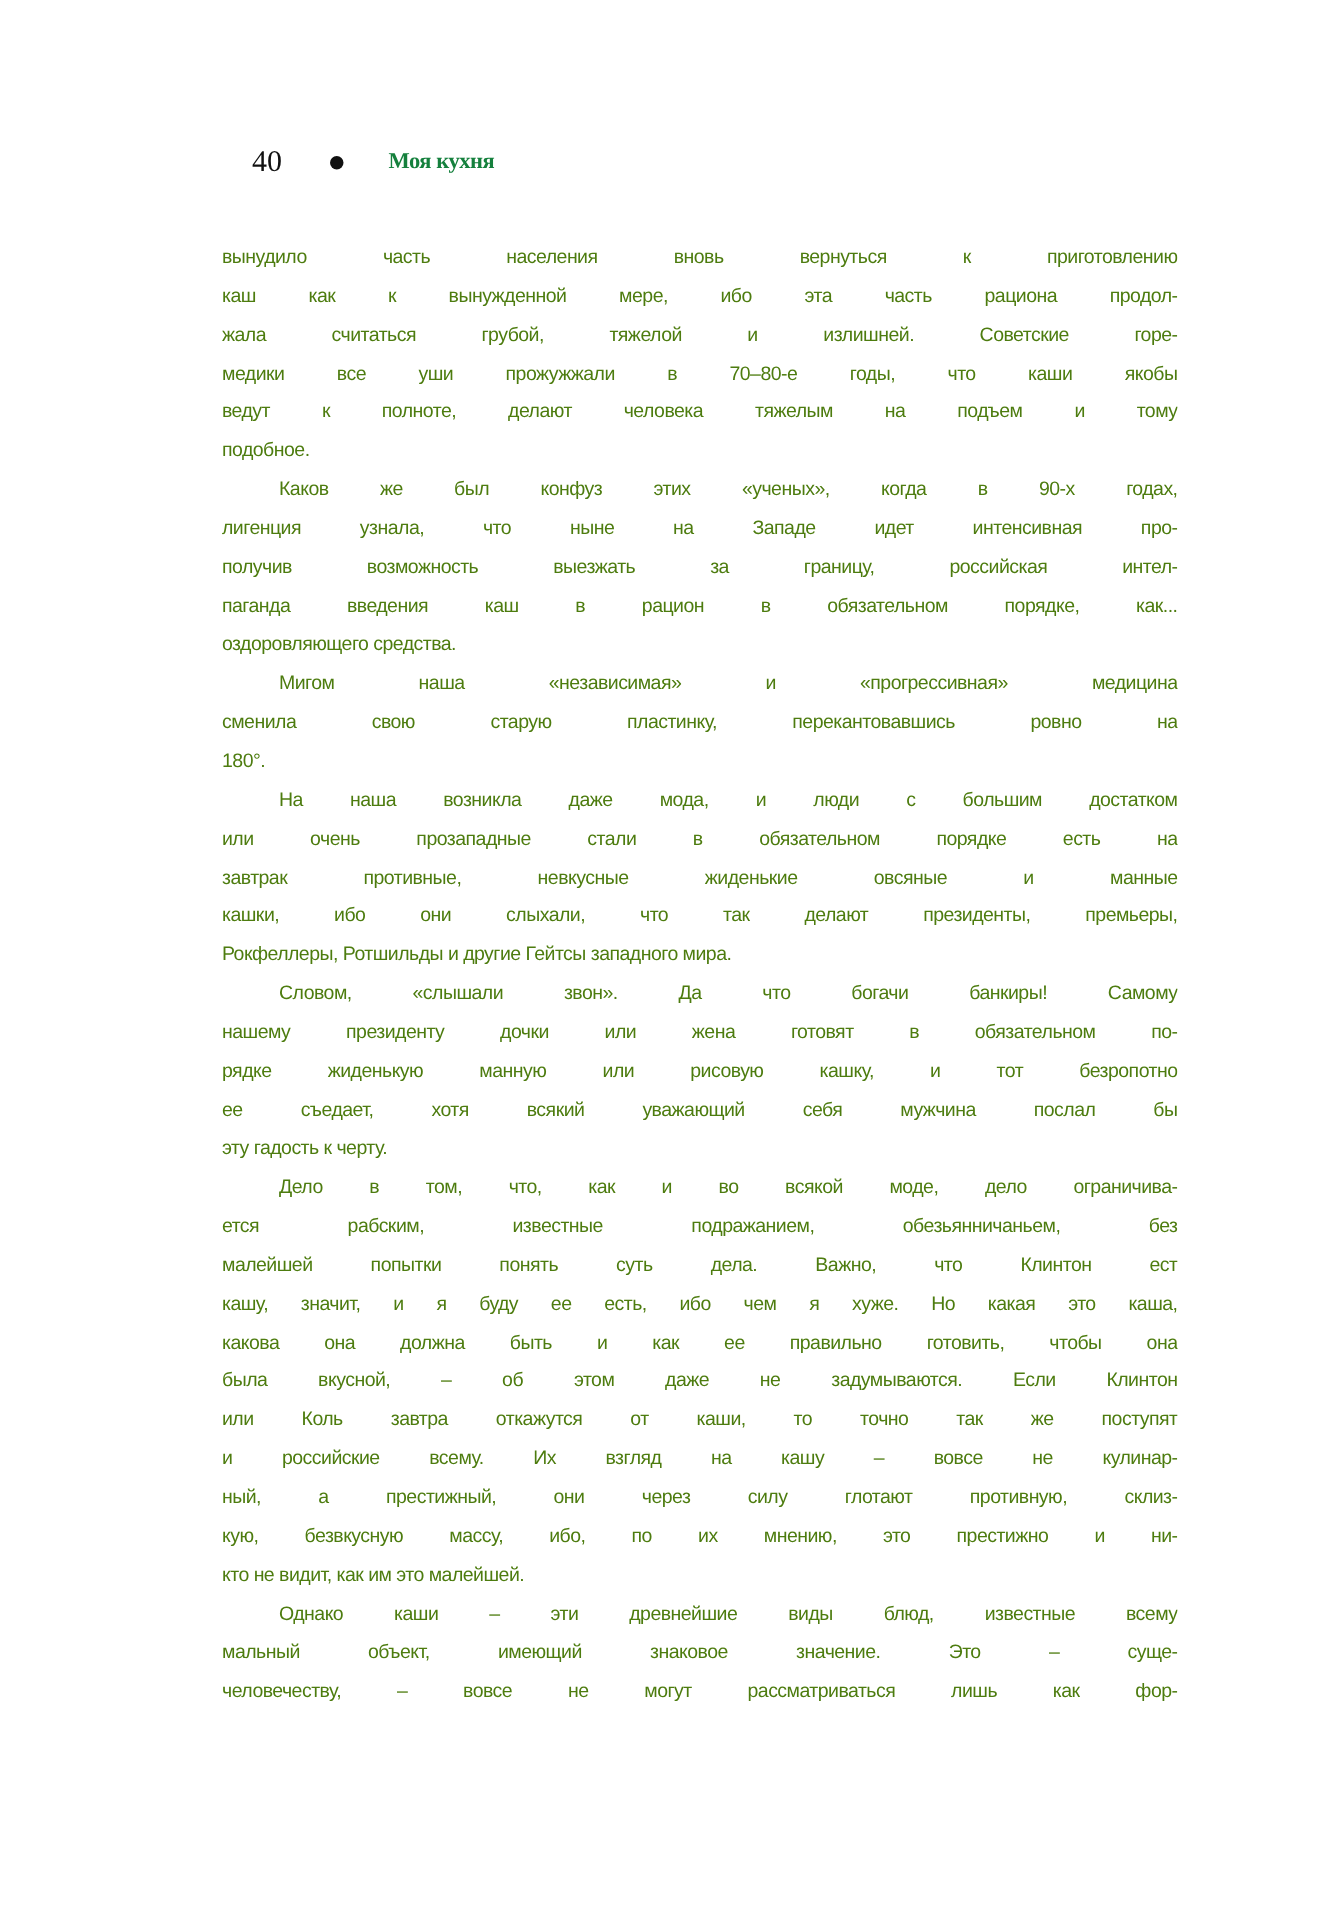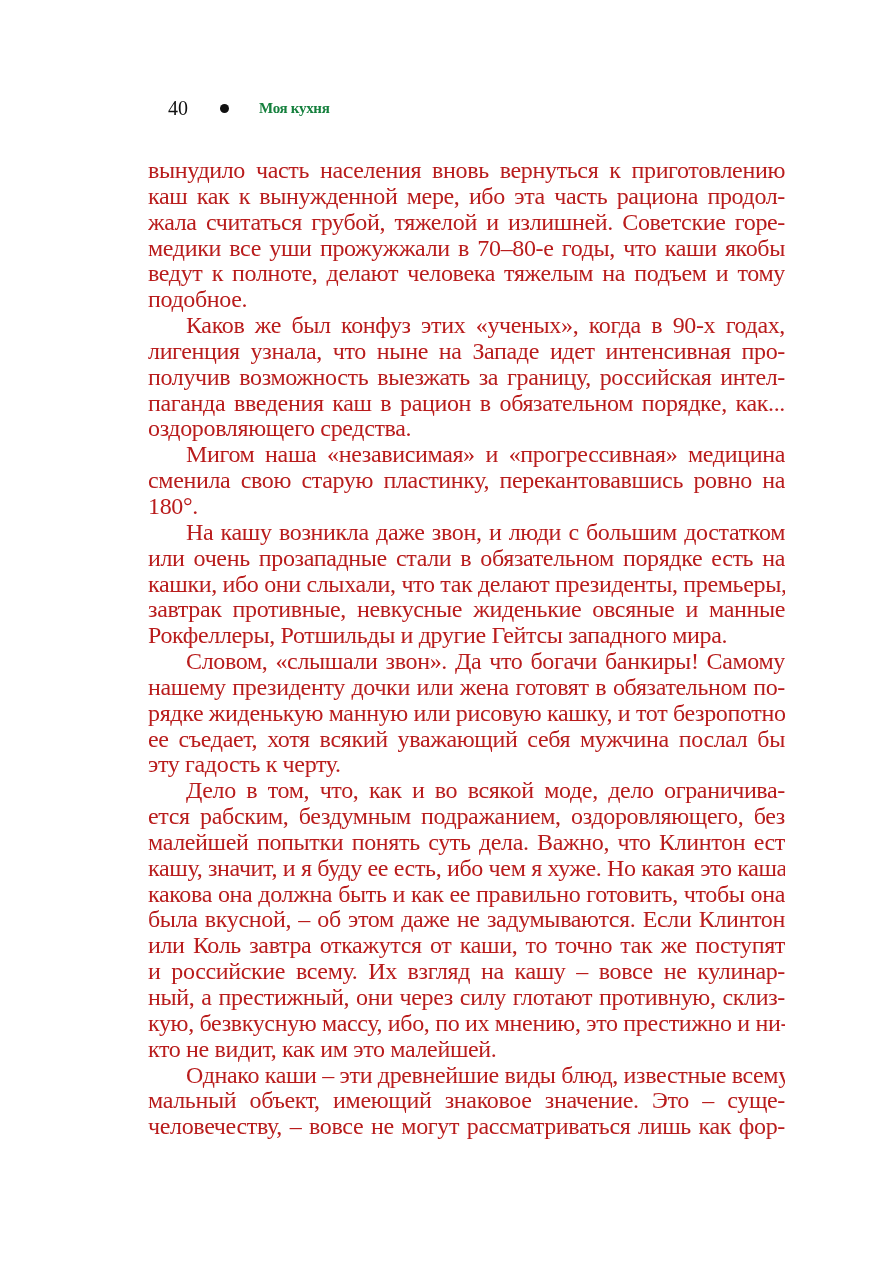--- a/index.html
+++ b/index.html
@@ -1,21 +1,21 @@
 <!DOCTYPE html>
 <html><head>
 <meta charset="utf-8">
 <style>
   html, body { margin:0; padding:0; background:#fff; }
   body { width:886px; height:1276px; position:relative; overflow:hidden; }
   .header { position:absolute; left:148px; top:96px; height:24px; display:flex; align-items:center; }
   .page-num { font-family:"Liberation Serif", serif; font-size:20px; color:#111;margin-left:20px; }
   .bullet { width:9px; height:9px; border-radius:50%; background:#111; margin-left:32px; }
   .running { font-family:"Liberation Serif", serif; font-weight:bold; font-size:15px; color:#15803d; margin-left:30px; letter-spacing:-0.3px; }
-  .body { position:absolute; left:148px; top:158px; width:637px; font-family:Liberation Serif, serif; font-size:24px; color:#b91c1c; }
+  .body { position:absolute; left:148px; top:158px; width:637px; font-family:Liberation Sans, sans-serif; font-size:13px; color:#4d7c0f; }
   .ln { height:25.85px; line-height:25.85px; white-space:nowrap; text-align:justify; text-align-last:justify; overflow:hidden; letter-spacing:-0.35px; }
   .ln.last { text-align-last:left; }
   .ln.ind { padding-left:38px; }
 </style>
 </head>
 <body>
 
 <div class="header">
   <span class="page-num">40</span>
   <span class="bullet"></span>
@@ -37,36 +37,36 @@
       <div class="ln">получив возможность выезжать за границу, российская интел-</div>
       <div class="ln">паганда введения каш в рацион в обязательном порядке, как...</div>
       <div class="ln last">оздоровляющего средства.</div>
     </div>
     <div>
       <div class="ln ind">Мигом наша «независимая» и «прогрессивная» медицина</div>
       <div class="ln">сменила свою старую пластинку, перекантовавшись ровно на</div>
       <div class="ln last">180°.</div>
     </div>
     <div>
-      <div class="ln ind">На кашу возникла даже звон, и люди с большим достатком</div>
+      <div class="ln ind">На наша возникла даже мода, и люди с большим достатком</div>
       <div class="ln">или очень прозападные стали в обязательном порядке есть на</div>
+      <div class="ln">завтрак противные, невкусные жиденькие овсяные и манные</div>
       <div class="ln">кашки, ибо они слыхали, что так делают президенты, премьеры,</div>
-      <div class="ln">завтрак противные, невкусные жиденькие овсяные и манные</div>
       <div class="ln last">Рокфеллеры, Ротшильды и другие Гейтсы западного мира.</div>
     </div>
     <div>
       <div class="ln ind">Словом, «слышали звон». Да что богачи банкиры! Самому</div>
       <div class="ln">нашему президенту дочки или жена готовят в обязательном по-</div>
       <div class="ln">рядке жиденькую манную или рисовую кашку, и тот безропотно</div>
       <div class="ln">ее съедает, хотя всякий уважающий себя мужчина послал бы</div>
       <div class="ln last">эту гадость к черту.</div>
     </div>
     <div>
       <div class="ln ind">Дело в том, что, как и во всякой моде, дело ограничива-</div>
-      <div class="ln">ется рабским, бездумным подражанием, оздоровляющего, без</div>
+      <div class="ln">ется рабским, известные подражанием, обезьянничаньем, без</div>
       <div class="ln">малейшей попытки понять суть дела. Важно, что Клинтон ест</div>
       <div class="ln">кашу, значит, и я буду ее есть, ибо чем я хуже. Но какая это каша,</div>
       <div class="ln">какова она должна быть и как ее правильно готовить, чтобы она</div>
       <div class="ln">была вкусной, – об этом даже не задумываются. Если Клинтон</div>
       <div class="ln">или Коль завтра откажутся от каши, то точно так же поступят</div>
       <div class="ln">и российские всему. Их взгляд на кашу – вовсе не кулинар-</div>
       <div class="ln">ный, а престижный, они через силу глотают противную, склиз-</div>
       <div class="ln">кую, безвкусную массу, ибо, по их мнению, это престижно и ни-</div>
       <div class="ln last">кто не видит, как им это малейшей.</div>
     </div>

